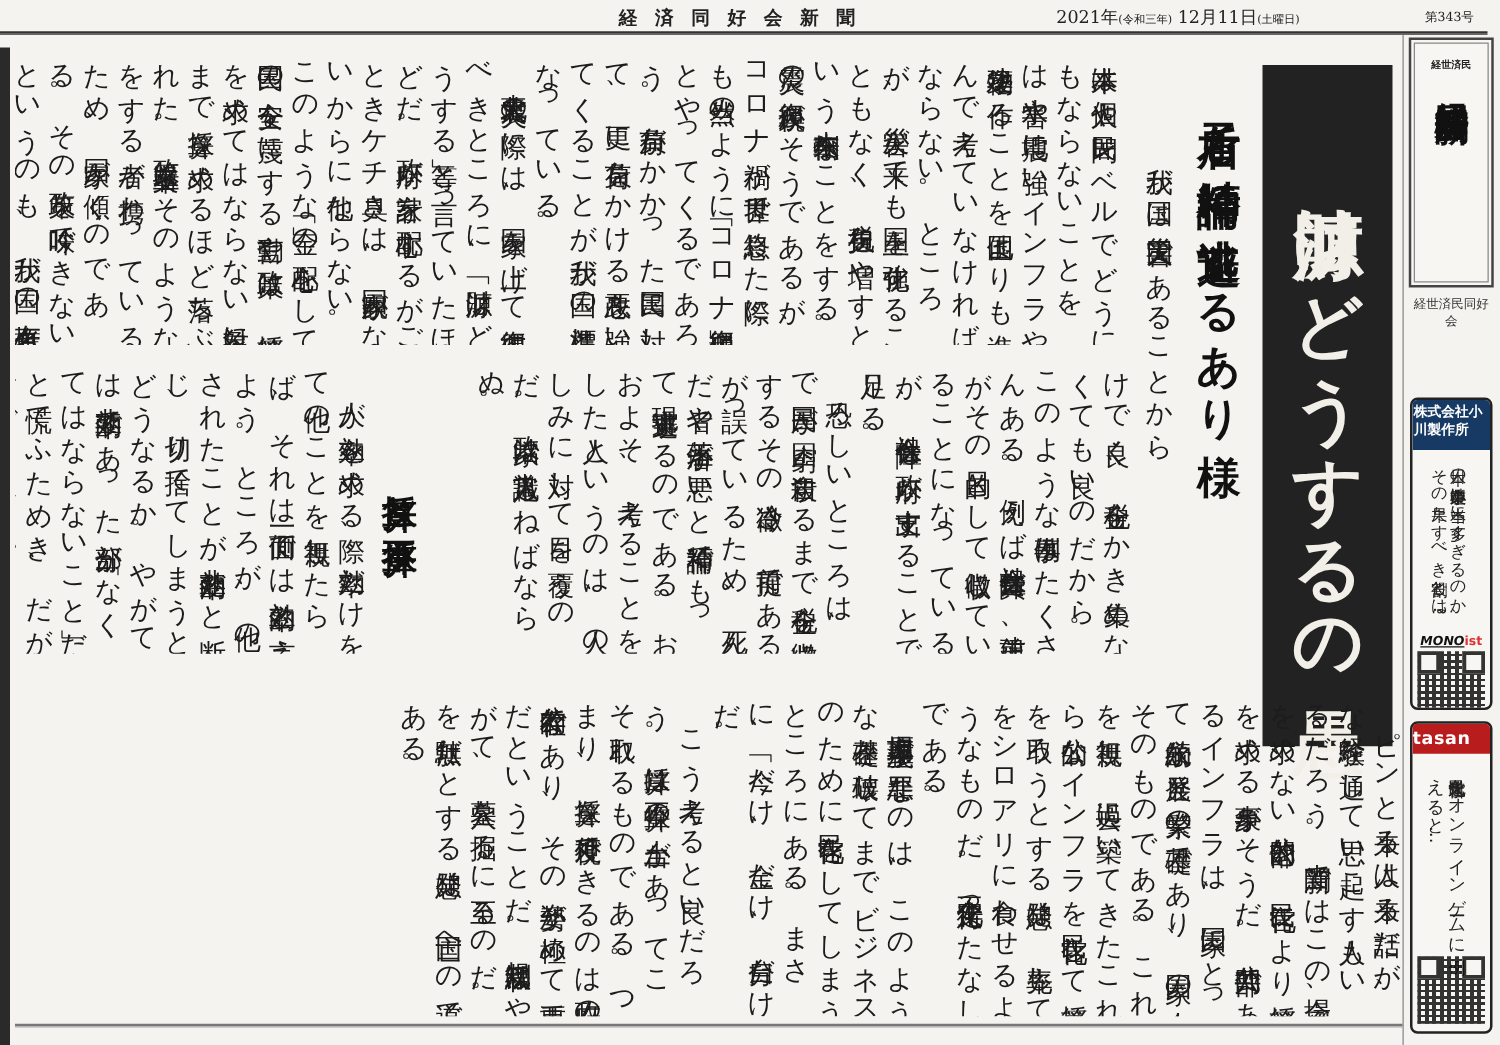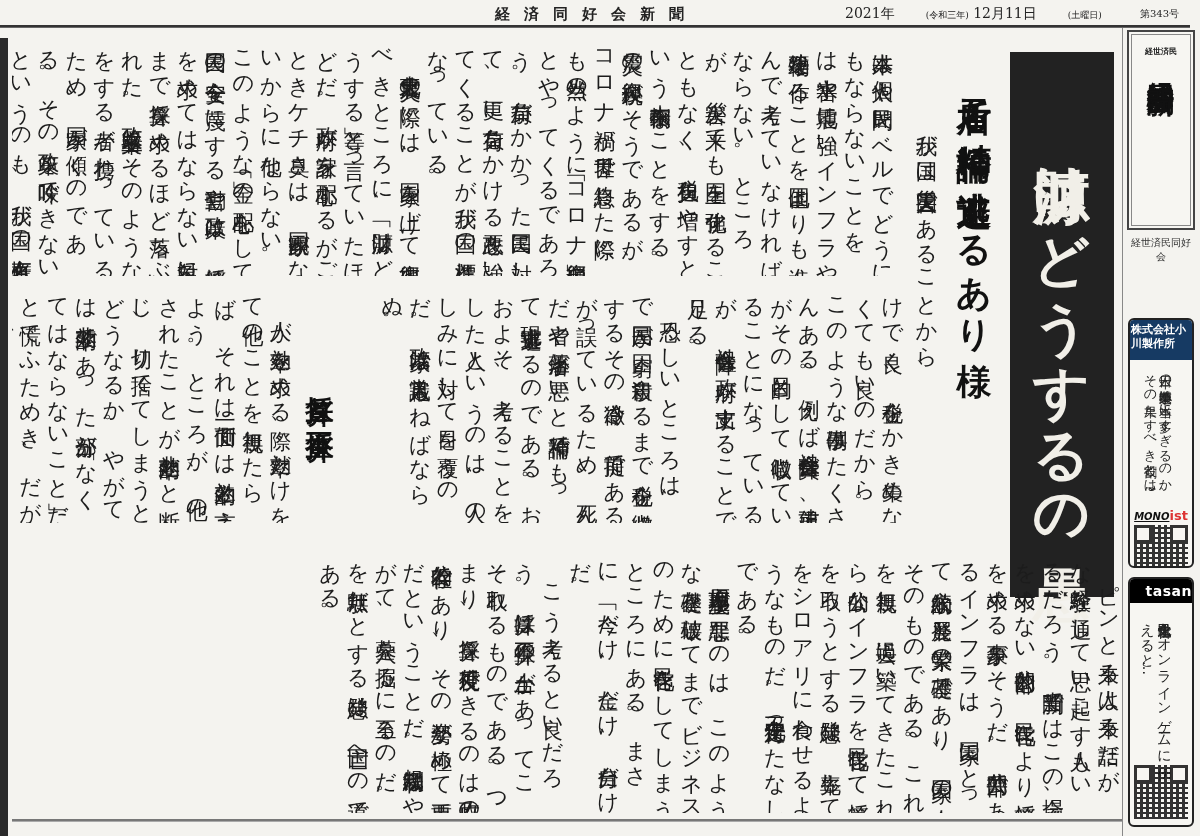--- a/index.html
+++ b/index.html
@@ -16,21 +16,21 @@
   .masthead-title {
     position: absolute; left: 495px; top: 5px;
     font-family: "DejaVu Serif", "Liberation Serif", serif;
     font-size: 15px; letter-spacing: 14px; font-weight: bold; color: #222;
   }
   .masthead-date {
     position: absolute; left: 845px; top: 5px;
     font-family: "DejaVu Serif", "Liberation Serif", serif;
     font-size: 14px; color: #222; white-space: nowrap;
   }
-  .masthead-date small { font-size: 9px; margin-left: 31px; }
+  .masthead-date small { font-size: 9px; }
   .masthead-issue {
     position: absolute; left: 1140px; top: 7px;
     font-family: "DejaVu Serif", "Liberation Serif", serif;
     font-size: 10px; color: #222;
   }
   .masthead-rule {
     position: absolute; left: 0; top: 25px; width: 1190px; height: 3px;
     border-top: 2px solid #333; border-bottom: 1px solid #666;
   }
   .left-bar {
@@ -114,41 +114,41 @@
     background: #163a63; color: #fff; font-size: 11px; font-weight: bold;
     padding: 3px 1px; line-height: 1.3; height: 40px;
   }
   .ad-body {
     writing-mode: vertical-rl; font-size: 13px; line-height: 15px; color: #222;
     height: 142px; margin: 6px auto 0; padding-right: 6px;
   }
   .ad-mono {
     font-size: 10px; font-weight: bold; font-style: italic; color: #111; text-align: center;
   }
-  .ad-mono span { color: #d33; font-size: 13px; font-style: normal; }
+  .ad-mono span { color: #d33; font-size: 10px; font-style: normal; }
   .qr {
     width: 54px; height: 54px; margin: 2px auto 0;
     background:
       repeating-linear-gradient(90deg, #111 0 3px, transparent 3px 6px),
       repeating-linear-gradient(0deg, #111 0 2px, #f7f6f2 2px 5px);
     opacity: .85; position: relative;
   }
   .qr::before, .qr::after {
     content: ""; position: absolute; width: 12px; height: 12px;
     border: 3px solid #111; background: #f7f6f2;
   }
   .qr::before { left: 0; top: 0; }
   .qr::after { right: 0; top: 0; }
   .ad2-box {
     position: absolute; left: 1128px; top: 577px; width: 66px; height: 250px;
     border: 2px solid #222; border-radius: 6px; background: #f7f6f2; overflow: hidden;
   }
   .ad2-head {
-    background: #000000; color: #fff; font-size: 14px; font-weight: bold;
-    text-align: right; padding: 4px 0; letter-spacing: .5px;
+    background: #b91c1c; color: #fff; font-size: 14px; font-weight: bold;
+    text-align: left; padding: 4px 0; letter-spacing: .5px;
   }
   .ad2-body {
     writing-mode: vertical-rl; font-size: 14px; line-height: 17px; color: #222;
     height: 150px; margin: 10px auto 0; padding-right: 10px;
   }
 </style>
 </head>
 <body>
 
 <div class="masthead">

